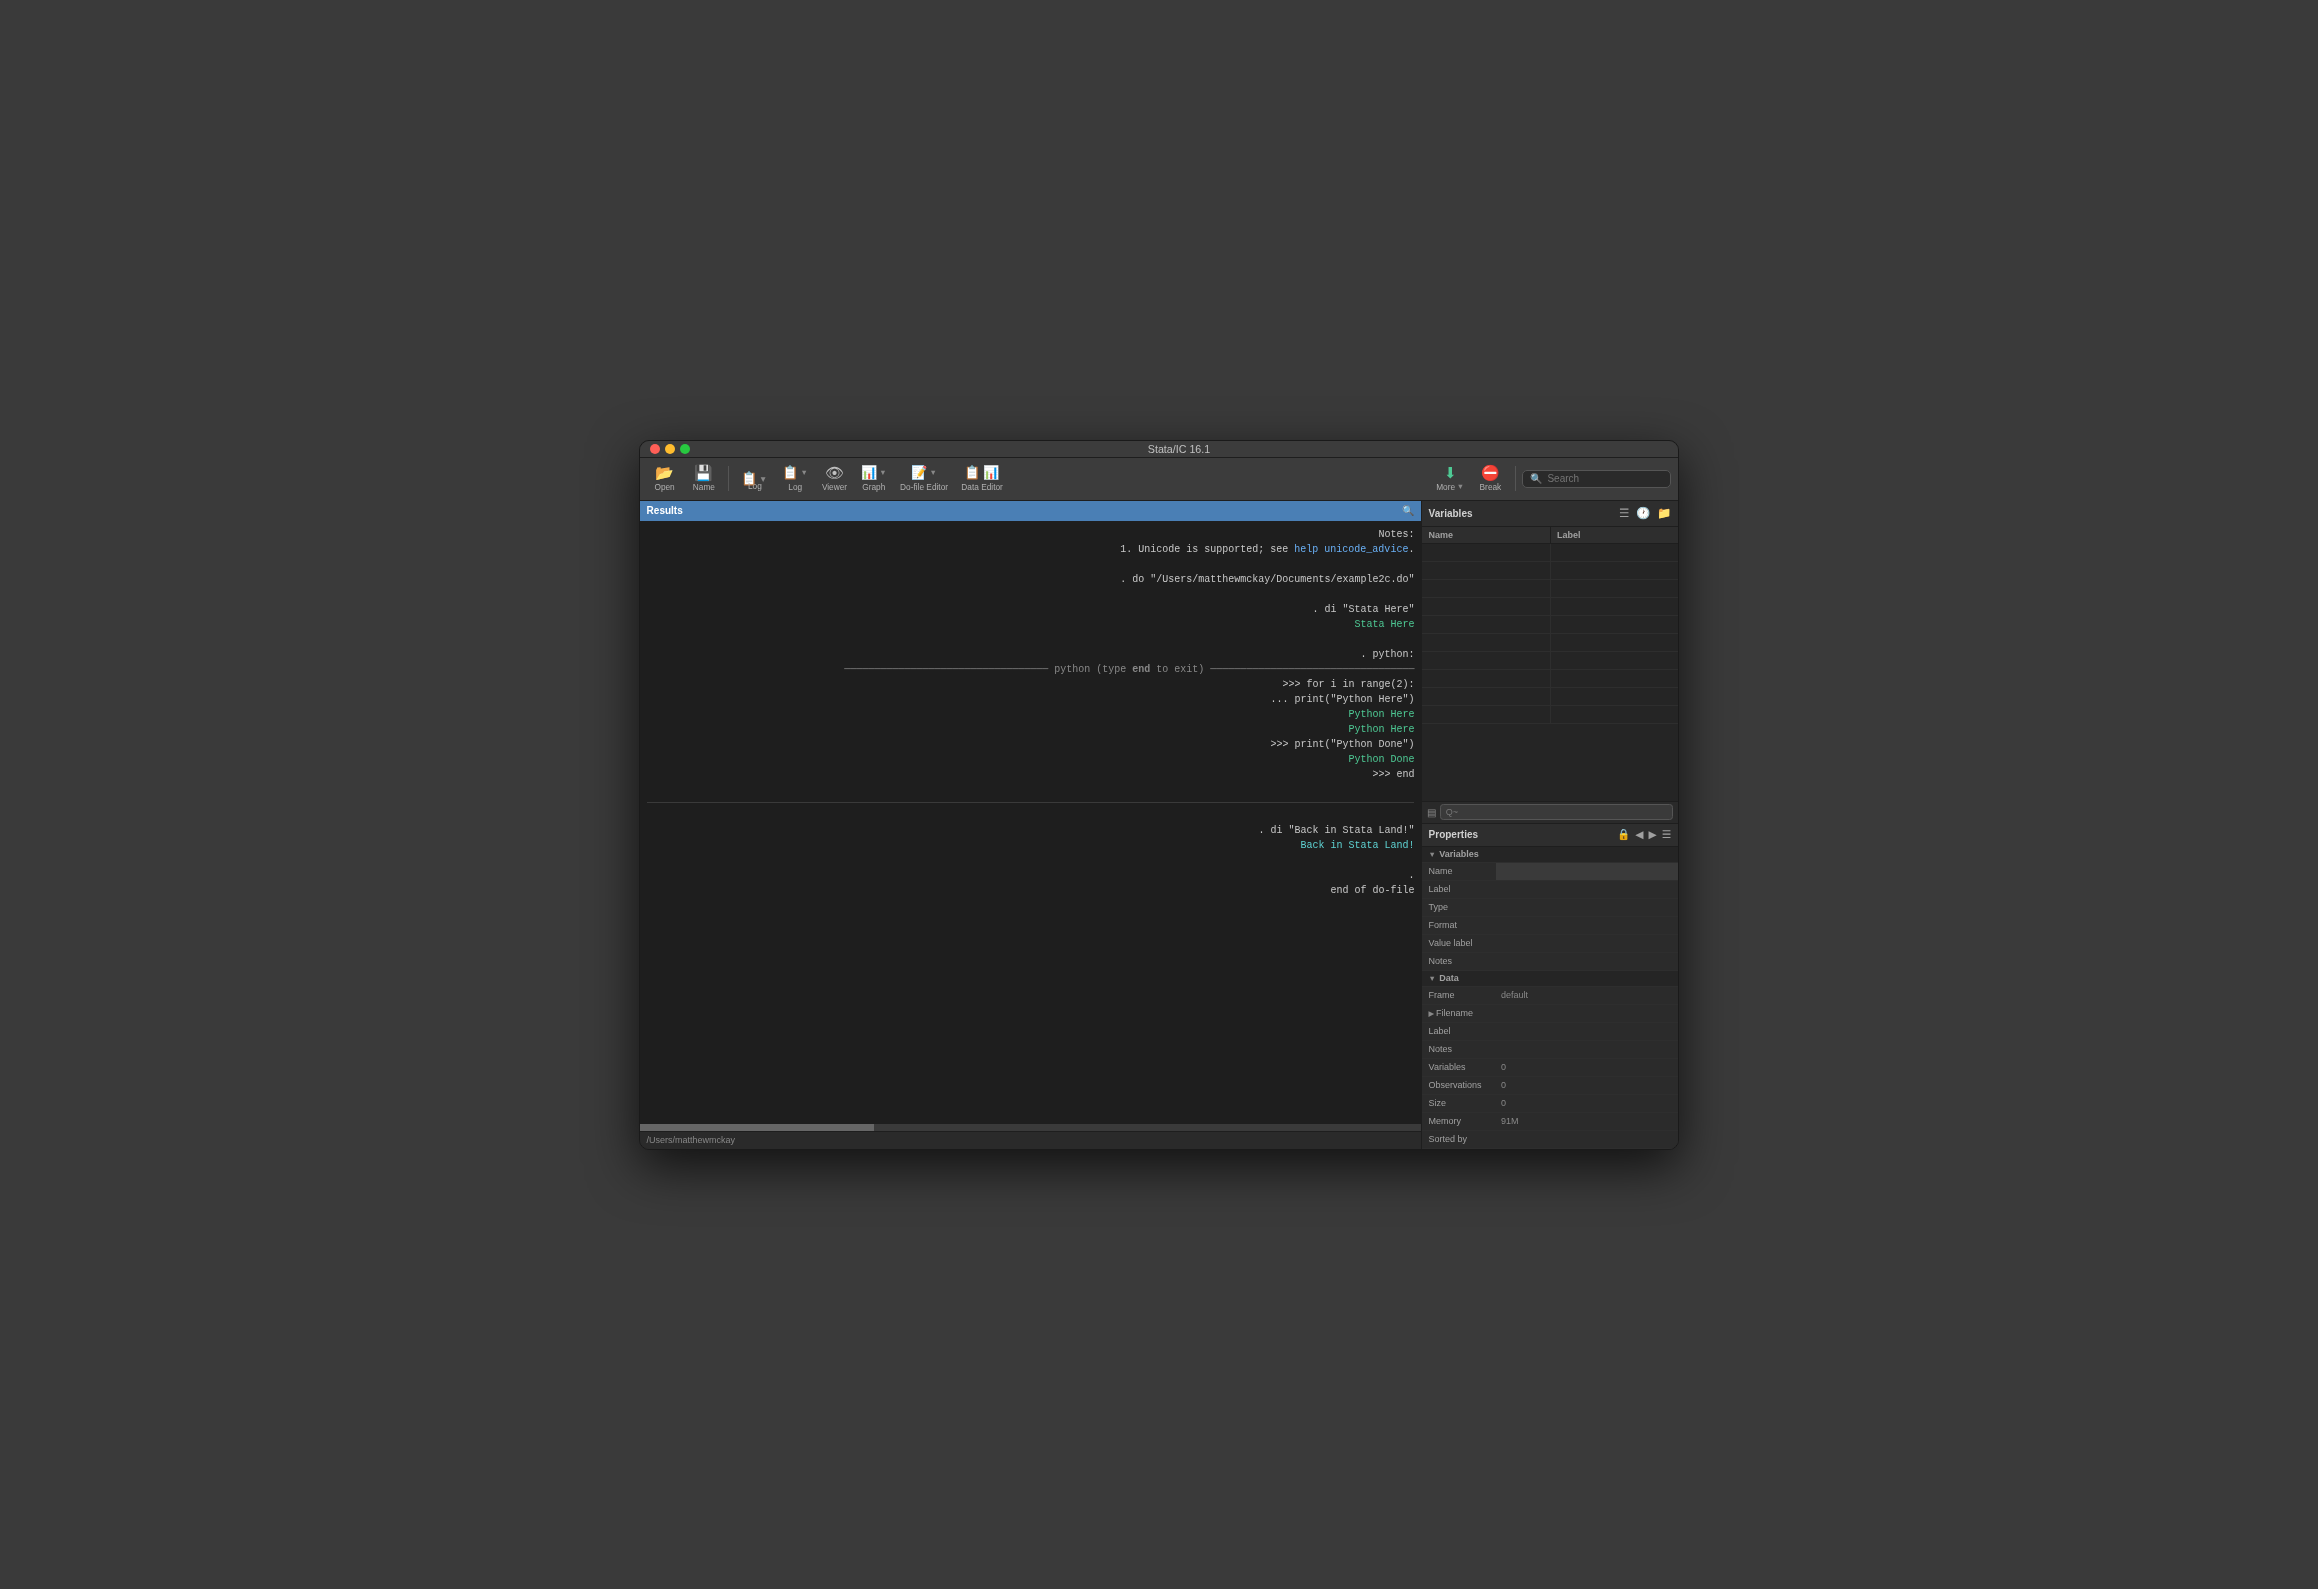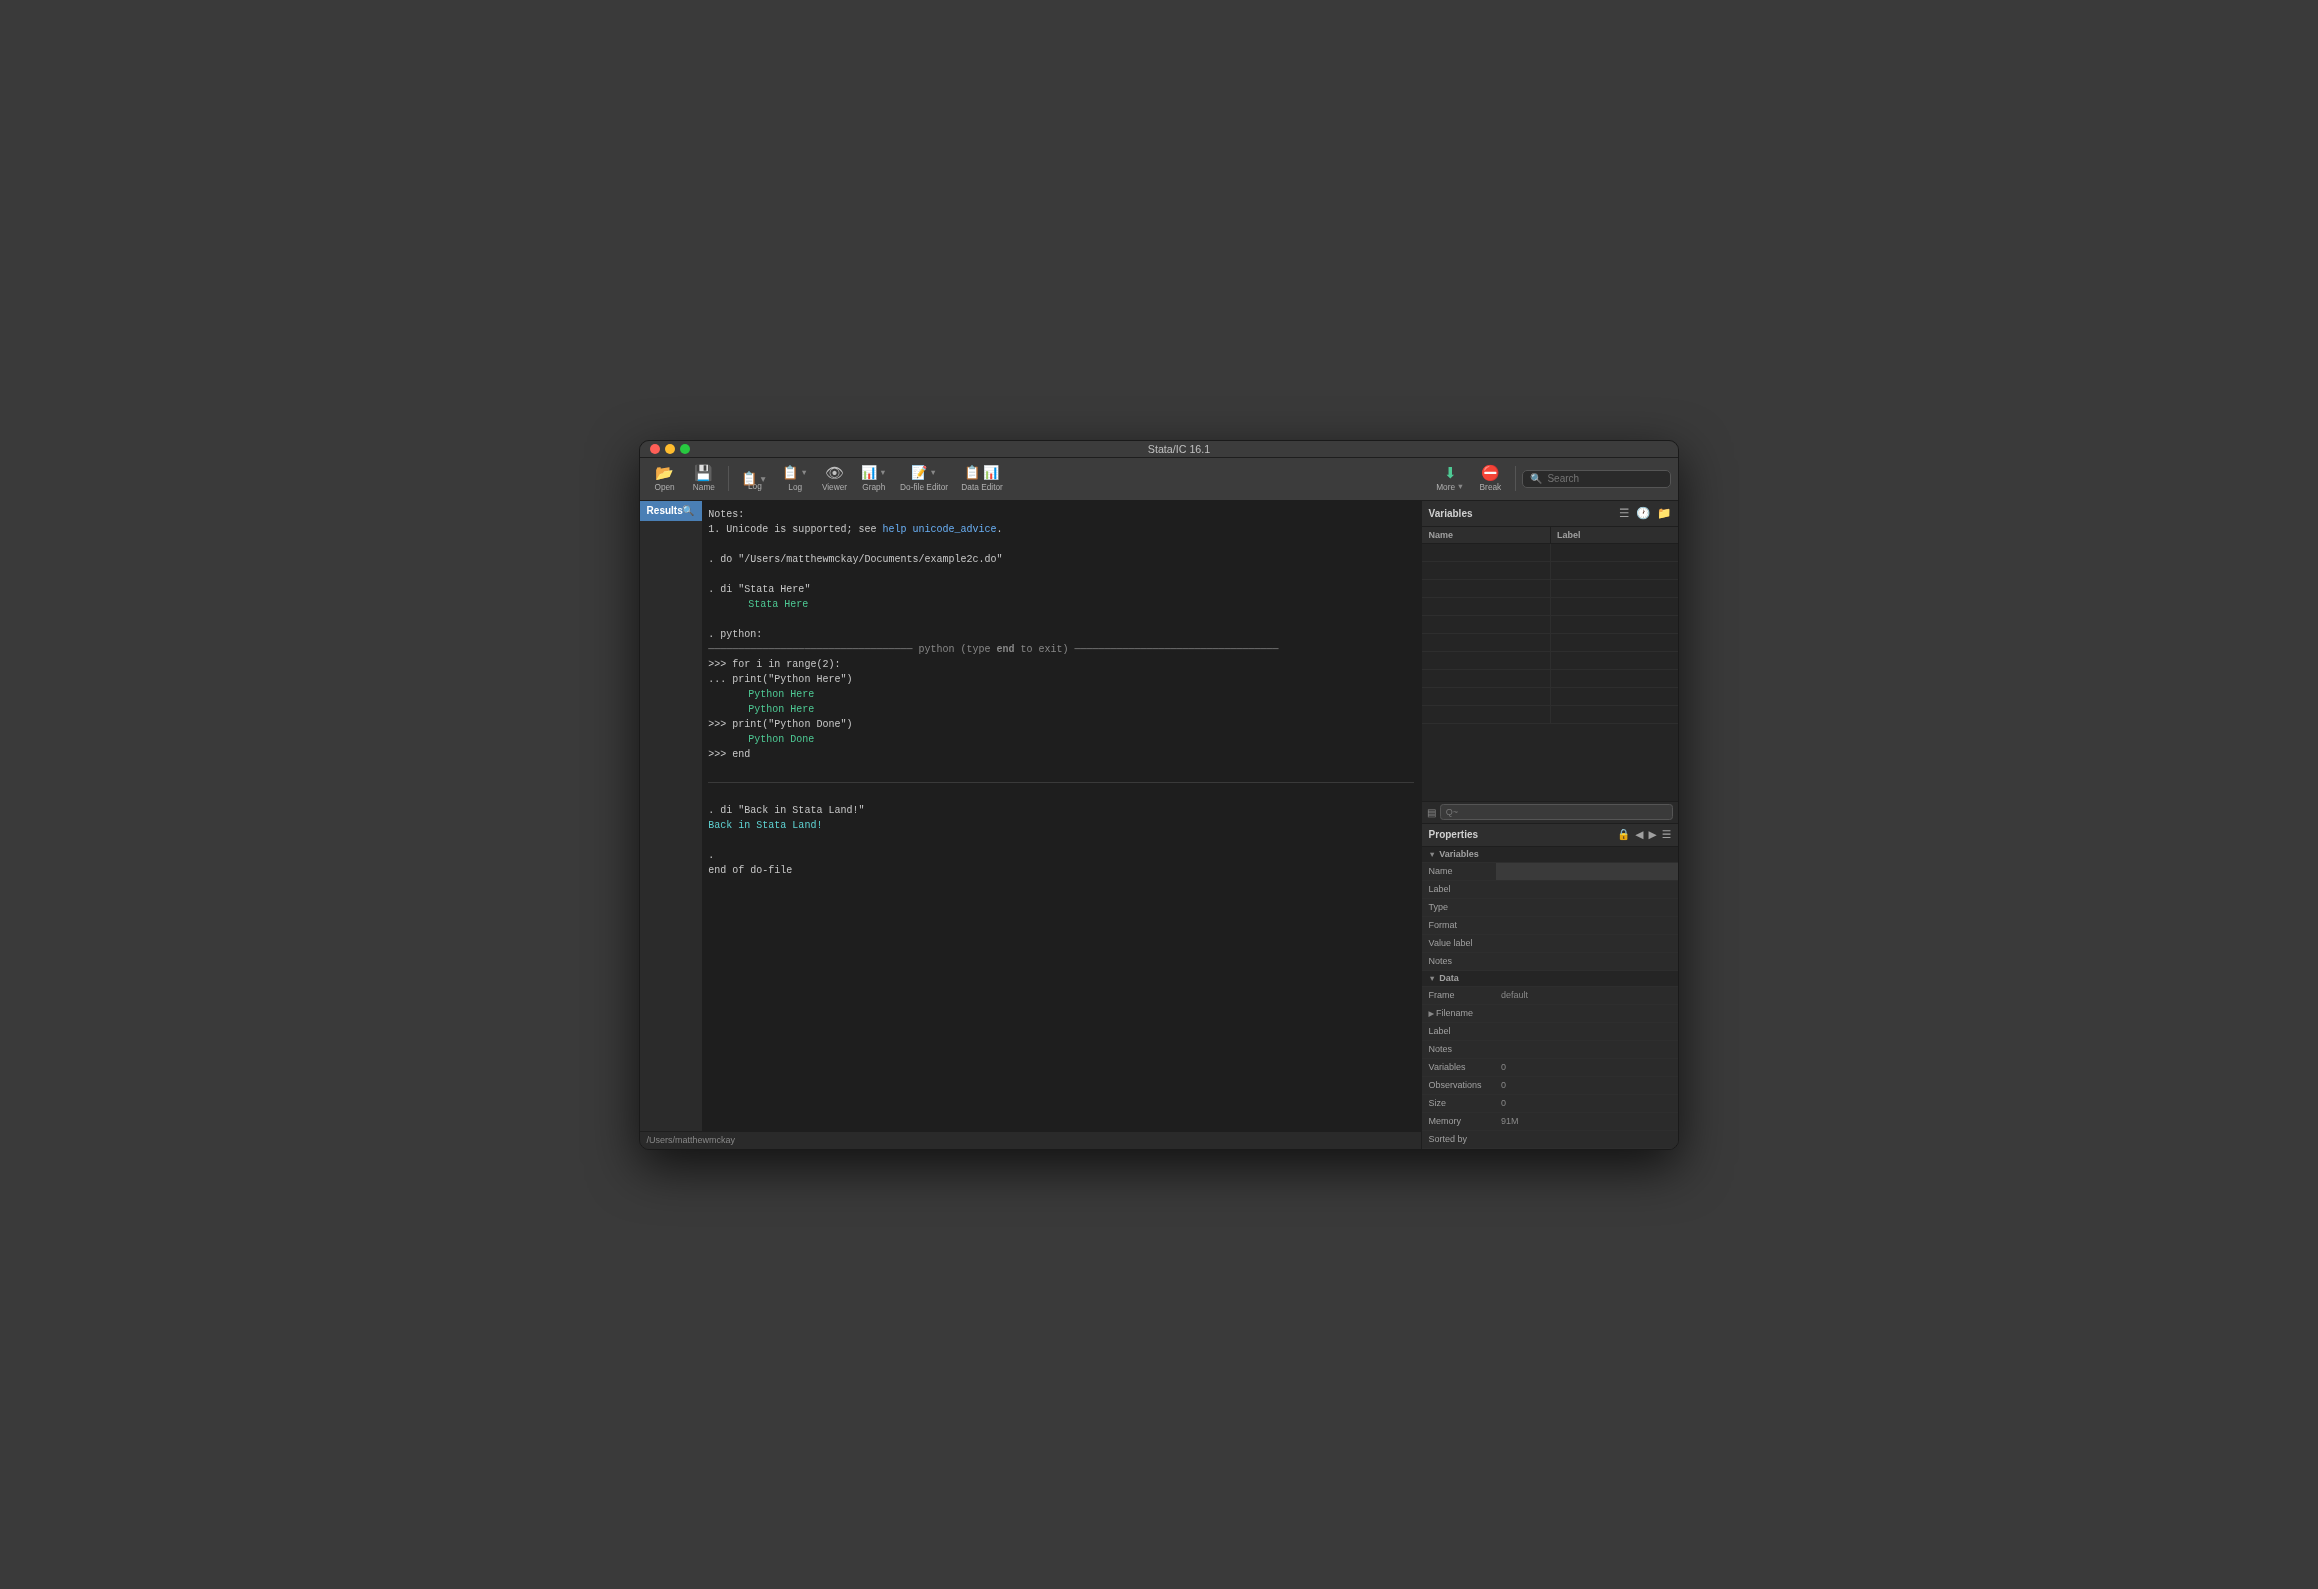--- a/index.html
+++ b/index.html
@@ -117,22 +117,23 @@
       flex: 1;
       display: flex;
       flex-direction: column;
       overflow: hidden;
       border-right: 0.8px solid #1e1e1e;
     }
     
     .results-panel {
       flex: 1;
       display: flex;
-      flex-direction: row;
+      flex-direction: column;
       overflow: hidden;
+      text-align: right;
     }
     .results-header {
       background: #4a7fb5;
       height: 20px;
       display: flex;
       align-items: center;
       padding: 0 6.6px;
       justify-content: space-between;
       flex-shrink: 0;
     }

